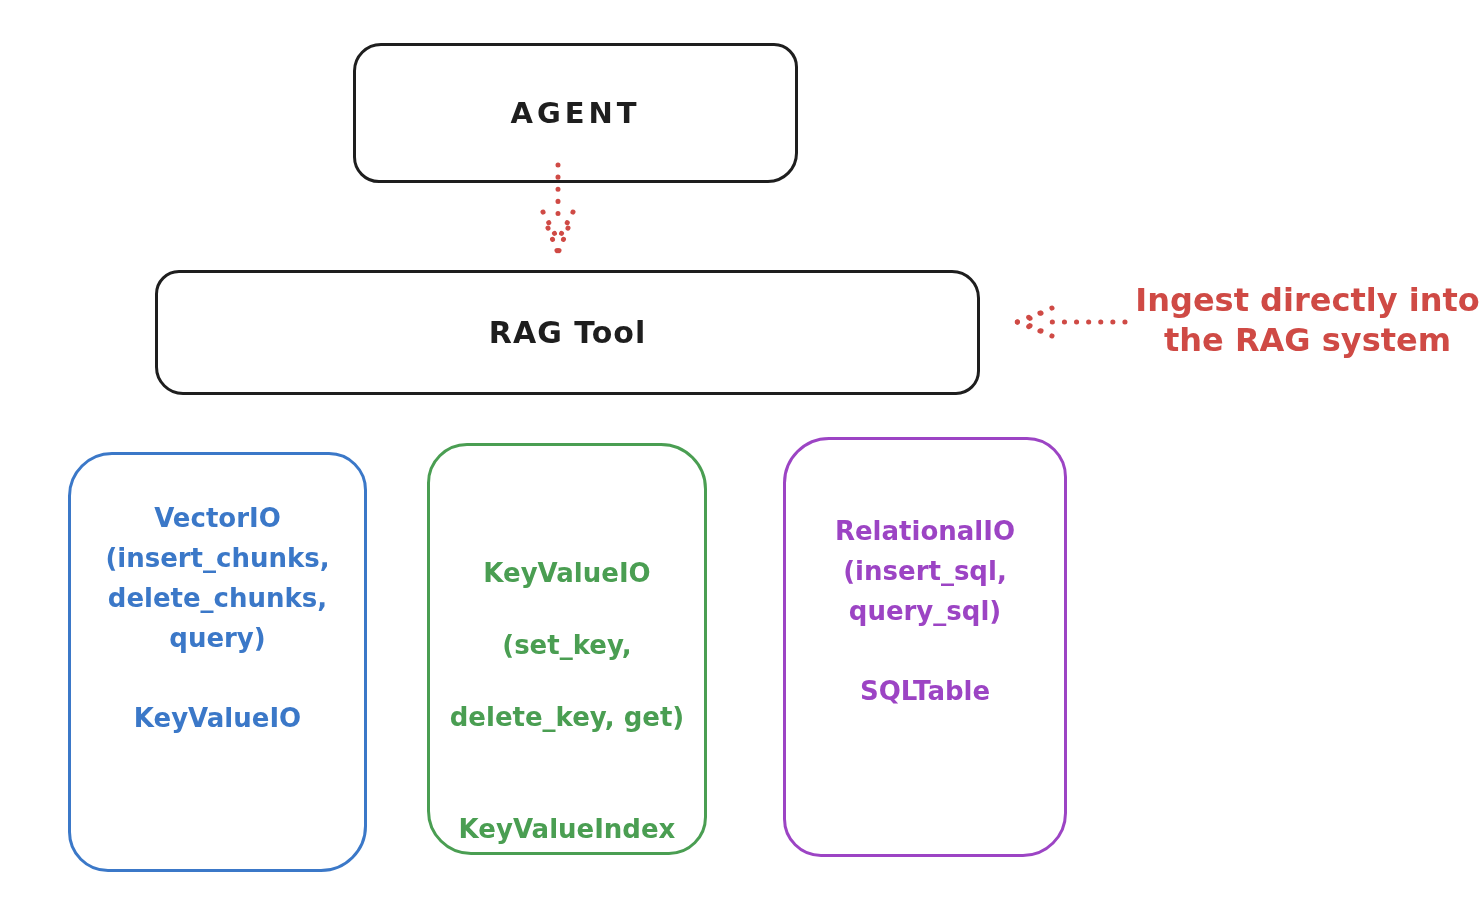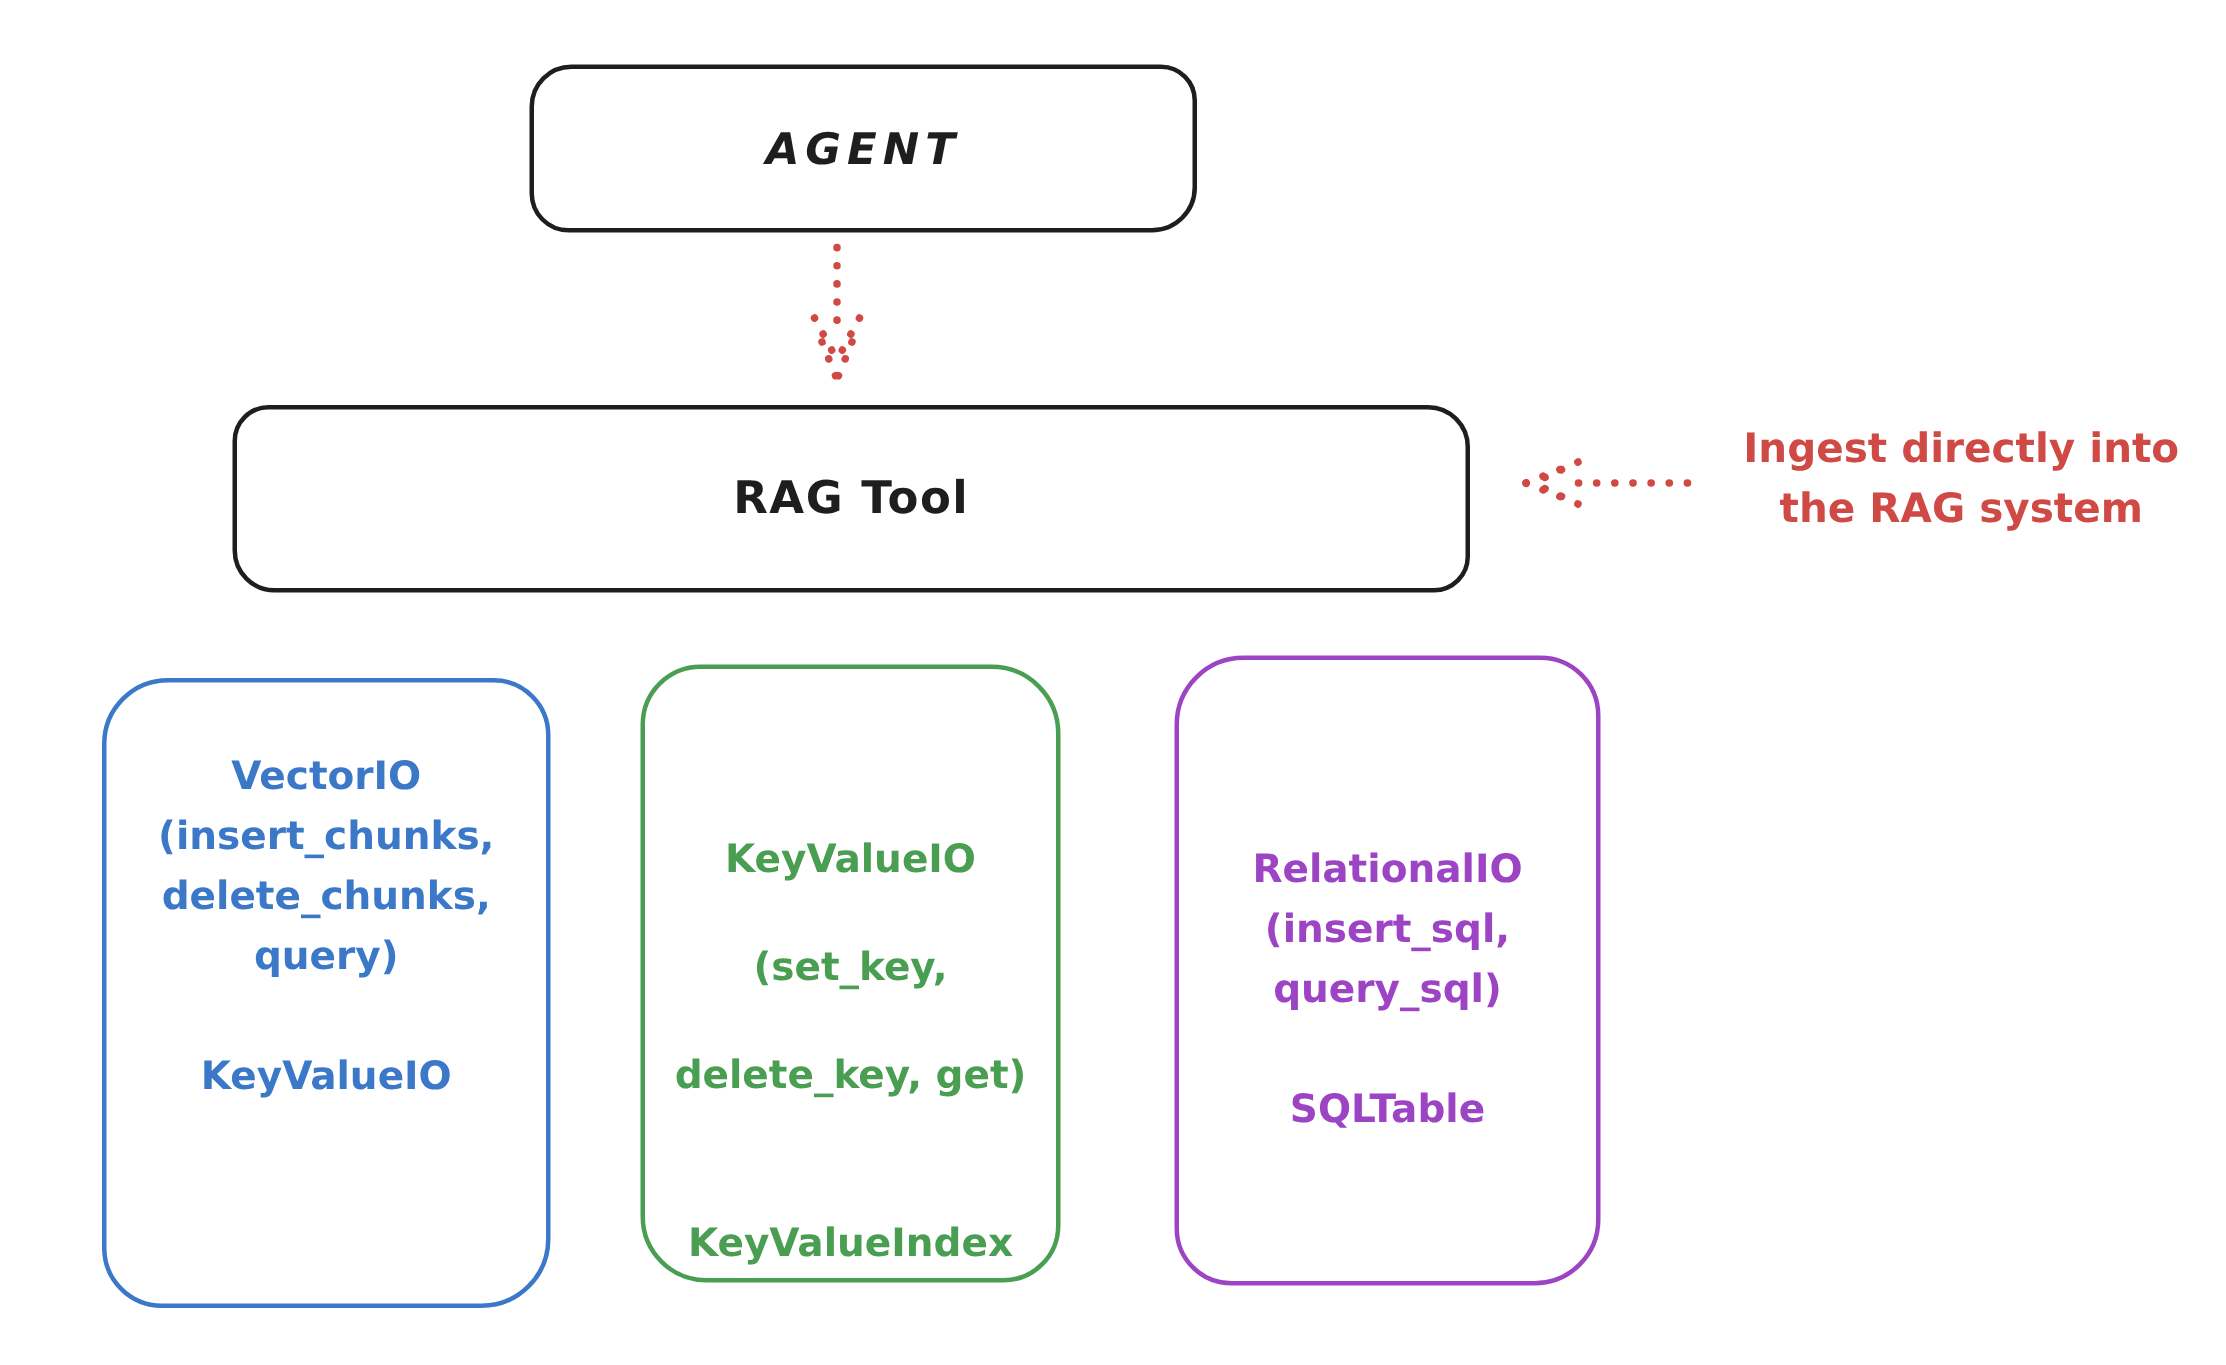--- a/index.html
+++ b/index.html
@@ -23,25 +23,24 @@
     display: flex;
     align-items: center;
     justify-content: center;
   }
   .node-black {
     border: 3px solid #1e1e1e;
     color: #1e1e1e;
   }
   .agent-box {
     left: 353px; top: 43px;
-    width: 445px; height: 112px;
+    width: 445px; height: 140px;
     border-radius: 28px 24px 30px 26px;
     font-size: 29px;
     letter-spacing: 4px;
-    font-style: italic;
   }
   .rag-box {
     left: 155px; top: 270px;
     width: 825px; height: 125px;
     border-radius: 24px 28px 24px 28px;
     font-size: 30px;
     letter-spacing: 1px;
   }
   .io-box {
     flex-direction: column;
@@ -69,28 +68,28 @@
     border-radius: 40px 46px 38px 44px;
     padding-top: 107px;
     gap: 32px;
   }
   .relational-box {
     left: 783px; top: 437px;
     width: 284px; height: 420px;
     border: 3px solid #9c44c4;
     color: #9c44c4;
     border-radius: 46px 40px 44px 38px;
-    padding-top: 120px;
+    padding-top: 71px;
   }
   .annotation {
     position: absolute;
     left: 1135px; top: 280px;
     width: 345px;
     color: #cf4a45;
-    font-size: 27px;
+    font-size: 32px;
     line-height: 40px;
     text-align: center;
   }
   .arrow-svg { position: absolute; }
 </style>
 </head>
 <body>
 
 <div class="canvas">
 

